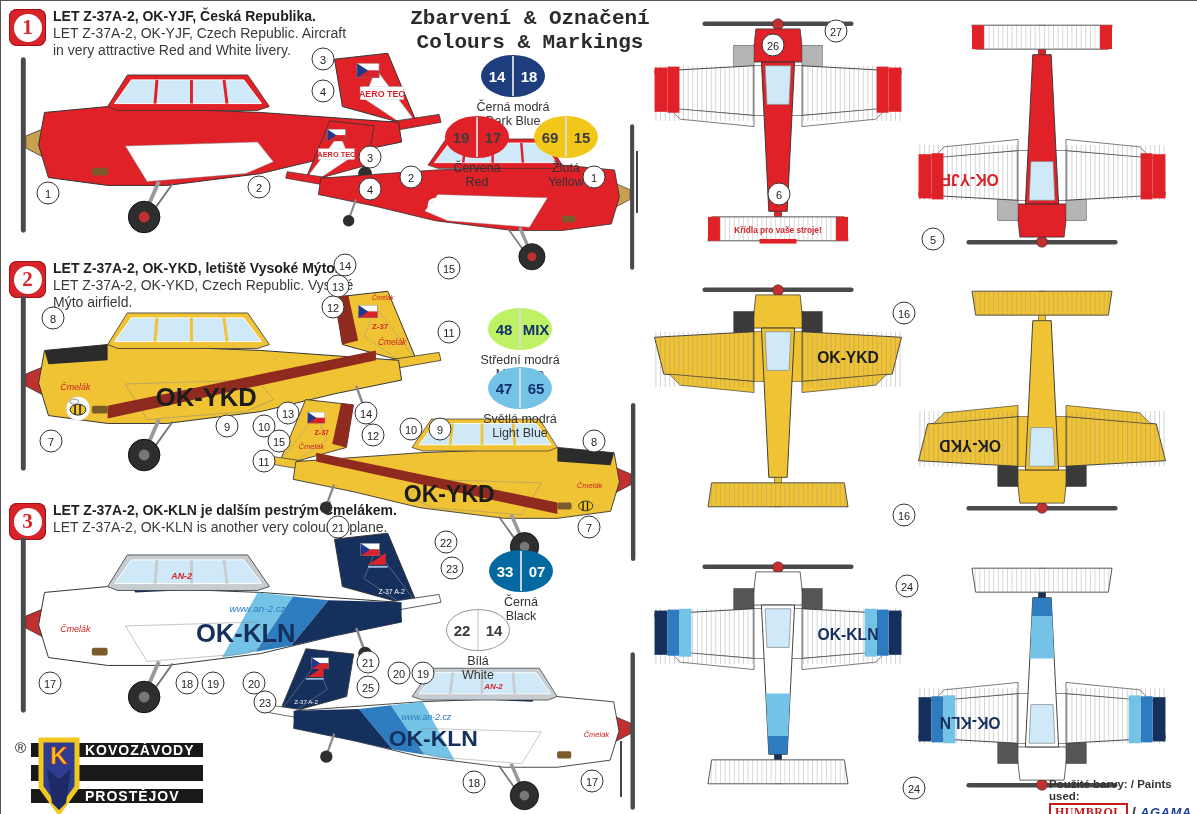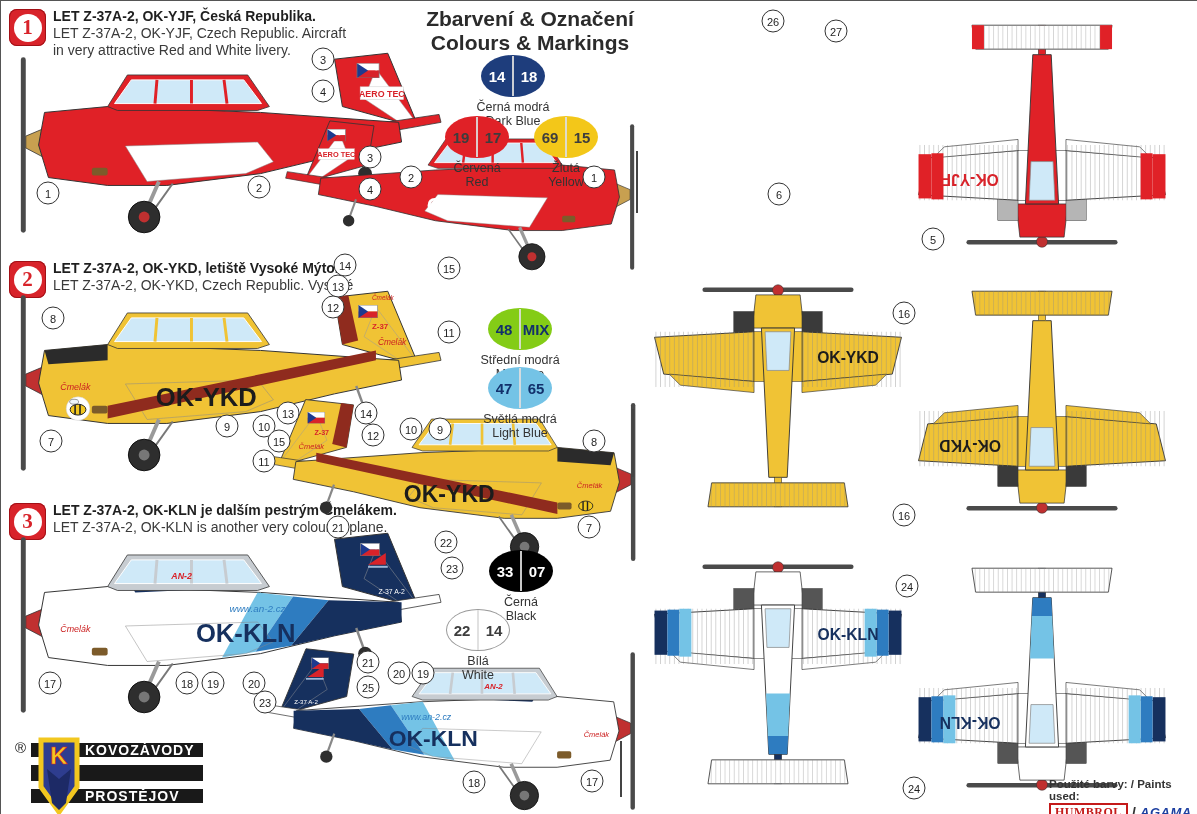--- a/index.html
+++ b/index.html
@@ -6,21 +6,21 @@
   .page{position:relative;width:1197px;height:814px;background:#ffffff;border:1px solid #555;
         font-family:"Liberation Sans",sans-serif;overflow:hidden;margin:0 auto;}
   
   .badge{position:absolute;width:37px;height:37px;background:#d8232a;border-radius:8px;
          display:flex;align-items:center;justify-content:center;box-shadow:0 0 0 1px #a21016 inset;}
   .badge .ring{width:28px;height:28px;border-radius:50%;background:#fff;display:flex;align-items:center;
          justify-content:center;font-weight:bold;font-size:21px;color:#d8232a;font-family:"Liberation Serif",serif;}
   .sec-text{position:absolute;font-size:14px;line-height:17px;color:#3a3a3a;}
   .sec-text .cz{font-weight:bold;color:#1f1f1f;}
   .title{position:absolute;left:398px;top:6px;width:262px;text-align:center;font-weight:bold;
-         font-size:21px;line-height:24px;color:#2b2b2b;}
+         font-size:21px;line-height:24px;color:#2b2b2b;font-family:Liberation Mono, monospace;}
   
   .swatch{position:absolute;width:132px;margin-left:-66px;text-align:center;z-index:4;}
   .oval{width:64px;height:42px;border-radius:50%;margin:0 auto;position:relative;display:flex;
         align-items:center;font-weight:bold;font-size:15px;}
   .oval.bordered{box-shadow:0 0 0 1px #999 inset;}
   .oval .half{flex:1;text-align:center;z-index:1;}
   .oval .sep{position:absolute;left:50%;top:1px;bottom:1px;width:2px;margin-left:-1px;background:#dedede;opacity:.9;}
   .sw-label{font-size:12.5px;color:#333;line-height:14px;margin-top:3px;}
   
   .co{position:absolute;width:21px;height:21px;border:1.4px solid #333;border-radius:50%;background:#fff;
@@ -131,20 +131,21 @@
     <div>LET Z-37A-2, OK-YJF, Czech Republic. Aircraft</div>
     <div>in very attractive Red and White livery.</div>
   </div>
 
   <div class="badge" style="left:8px;top:260px">
     <span class="ring">2</span>
   </div>
   <div class="sec-text" style="left:52px;top:259px;width:360px">
     <div class="cz">LET Z-37A-2, OK-YKD, letiště Vysoké Mýto.</div>
     <div>LET Z-37A-2, OK-YKD, Czech Republic. Vysoké</div>
+    <div>Mýto airfield.</div>
   </div>
 
   <div class="badge" style="left:8px;top:502px">
     <span class="ring">3</span>
   </div>
   <div class="sec-text" style="left:52px;top:501px;width:380px">
     <div class="cz">LET Z-37A-2, OK-KLN je dalším pestrým Čmelákem.</div>
     <div>LET Z-37A-2, OK-KLN is another very colourful plane.</div>
   </div>
 
@@ -166,37 +167,37 @@
   </div>
   <div class="swatch" style="left:565px;top:115px">
     <div class="oval" style="background: rgb(243, 199, 25); color: rgb(61, 61, 61);">
       <span class="half">69</span>
         <span class="sep"></span>
         <span class="half">15</span>
     </div>
     <div class="sw-label"><span>Žlutá</span><br><span>Yellow</span></div>
   </div>
   <div class="swatch" style="left:519px;top:307px">
-    <div class="oval" style="background: #84cc16; color: rgb(18, 48, 107);">
+    <div class="oval" style="background: #bef264; color: rgb(18, 48, 107);">
       <span class="half">48</span>
         <span class="sep"></span>
         <span class="half">MIX</span>
     </div>
     <div class="sw-label"><span>Střední modrá</span><br><span>Mid Blue</span></div>
   </div>
   <div class="swatch" style="left:519px;top:366px">
     <div class="oval" style="background: rgb(116, 195, 230); color: rgb(18, 48, 107);">
       <span class="half">47</span>
         <span class="sep"></span>
         <span class="half">65</span>
     </div>
     <div class="sw-label"><span>Světlá modrá</span><br><span>Light Blue</span></div>
   </div>
   <div class="swatch" style="left:520px;top:549px">
-    <div class="oval" style="background: #000000; color: rgb(255, 255, 255);">
+    <div class="oval" style="background: #0369a1; color: rgb(255, 255, 255);">
       <span class="half">33</span>
         <span class="sep"></span>
         <span class="half">07</span>
     </div>
     <div class="sw-label"><span>Černá</span><br><span>Black</span></div>
   </div>
   <div class="swatch" style="left:477px;top:608px">
     <div class="oval bordered" style="background: rgb(255, 255, 255); color: rgb(61, 61, 61);">
       <span class="half">22</span>
         <span class="sep"></span>
@@ -293,20 +294,27 @@
         <rect x="56" y="35" width="20" height="2" fill="#9db7d8"></rect>
       </g>
       <text x="56" y="64" font-size="7" fill="#ffffff" text-anchor="middle">Z-37 A-2</text>
       <text x="268" y="48" font-size="9" font-style="italic" font-weight="bold" fill="#d8232a" text-anchor="middle">AN-2</text>
       <text x="370" y="102" font-size="8.5" font-style="italic" fill="#c22">Čmelák</text>
       <text x="192" y="82" font-size="10" font-style="italic" fill="#2e7cc0" text-anchor="middle">www.an-2.cz</text>
       <text x="200" y="112" font-size="26" font-weight="bold" fill="#16305e" text-anchor="middle">OK-KLN</text>
     </svg>
   </div>
 
+  <div class="view" style="left:648px;top:6px;width:258px;height:252px">
+    <svg viewBox="0 0 280 262" style="--fus:#e02127;--wing:#ffffff;--tip1:#e02127;--tip2:#e02127;--fin:#e02127;--tail:#ffffff;--ttip:#e02127;--eng:#b5b5b5">
+      <use href="#plan"></use>
+      <rect x="120" y="246" width="40" height="5" fill="#e02127"></rect>
+      <text x="140" y="240" font-size="9" font-weight="bold" fill="#d8232a" text-anchor="middle">Křídla pro vaše stroje!</text>
+    </svg>
+  </div>
 
   <div class="view" style="left:912px;top:6px;width:258px;height:252px">
     <svg viewBox="0 0 280 262">
       <g transform="translate(0,262) scale(1,-1)" style="--fus:#e02127;--wing:#ffffff;--tip1:#e02127;--tip2:#e02127;--fin:#e02127;--tail:#ffffff;--ttip:#e02127;--eng:#b5b5b5">
         <use href="#plan"></use>
       </g>
       <text x="62" y="176" transform="rotate(180 62 176)" font-size="17" font-weight="bold" fill="#d8232a" text-anchor="middle">OK-YJF</text>
     </svg>
   </div>
 
@@ -349,21 +357,21 @@
   <span class="co" style="left:322px;top:58px">3</span>
   <span class="co" style="left:322px;top:90px">4</span>
   <span class="co" style="left:47px;top:192px">1</span>
   <span class="co" style="left:258px;top:186px">2</span>
 
   <span class="co" style="left:369px;top:156px">3</span>
   <span class="co" style="left:369px;top:188px">4</span>
   <span class="co" style="left:410px;top:176px">2</span>
   <span class="co" style="left:593px;top:176px">1</span>
 
-  <span class="co" style="left:772px;top:20px">26</span>
+  <span class="co" style="left:772px;top:44px">26</span>
   <span class="co" style="left:835px;top:30px">27</span>
   <span class="co" style="left:778px;top:193px">6</span>
   <span class="co" style="left:932px;top:238px">5</span>
 
   <span class="co" style="left:344px;top:264px">14</span>
   <span class="co" style="left:337px;top:285px">13</span>
   <span class="co" style="left:332px;top:306px">12</span>
   <span class="co" style="left:448px;top:267px">15</span>
   <span class="co" style="left:448px;top:331px">11</span>
   <span class="co" style="left:52px;top:317px">8</span>

